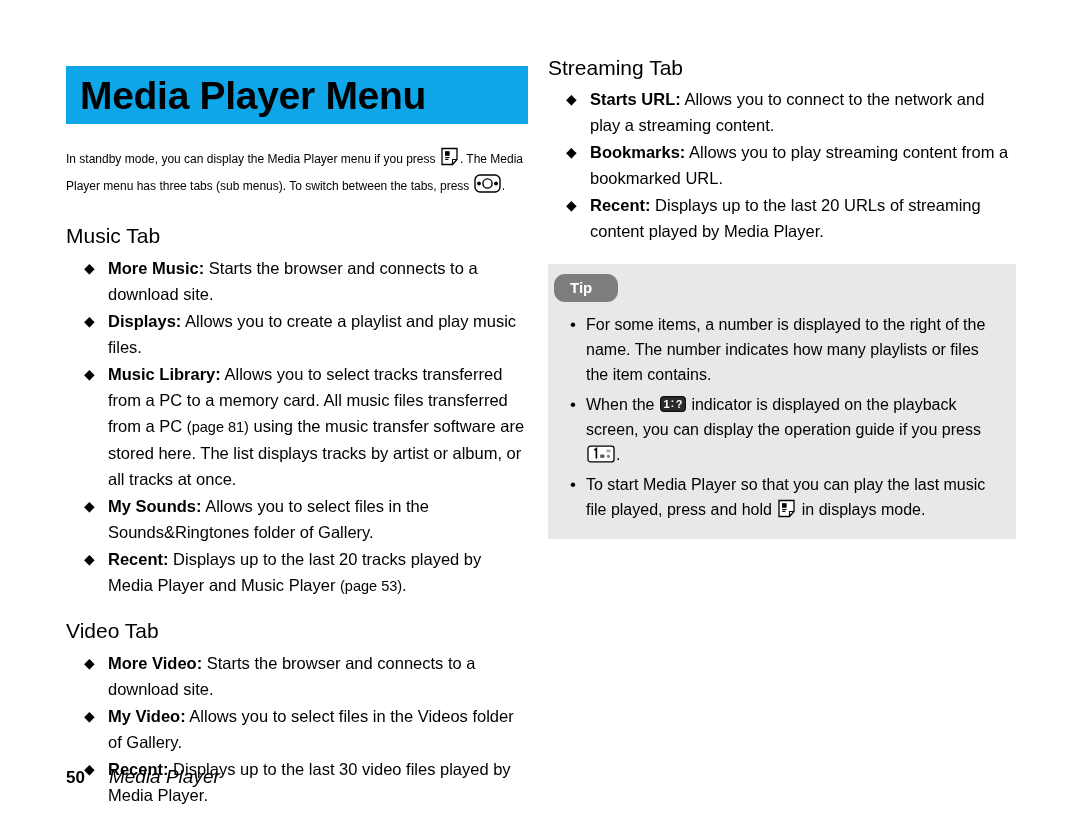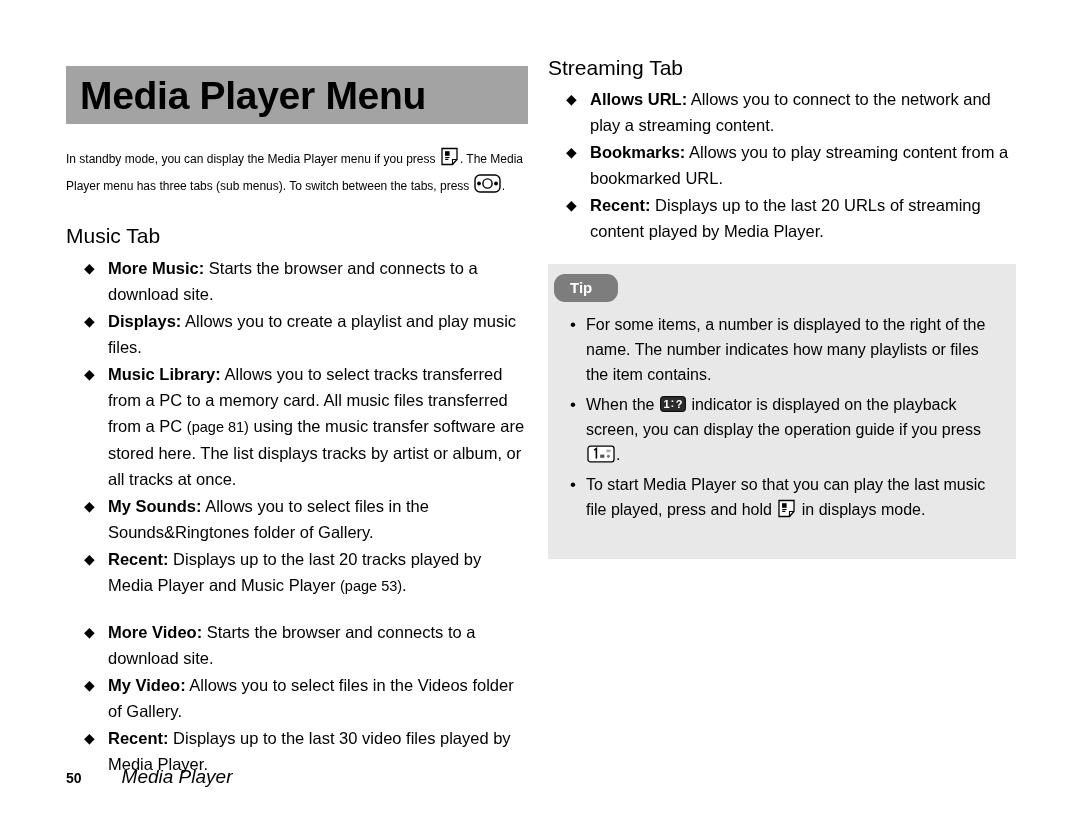--- a/index.html
+++ b/index.html
@@ -30,21 +30,21 @@
   }
   .col-right {
     position: absolute;
     left: 548px;
     top: 56px;
     width: 468px;
   }
 
   
   .title-banner {
-    background: #a3a3a3;
+    background: #0ea5e9;
     height: 58px;
     display: flex;
     align-items: center;
     padding-left: 14px;
     box-sizing: border-box;
     margin-bottom: 22px;
   }
   .title-banner h1 {
     margin: 0;
     font-size: 39px;
@@ -129,21 +129,21 @@
   .ico-indicator {
     width: 26px;
     height: 16px;
     vertical-align: -2px;
   }
   .ico-indicator svg { display: block; }
 
   
   .tip-box {
     background: #e8e8e8;
-    padding: 6px 0 32px 0;
+    padding: 6px 0 12px 0;
     margin-top: 4px;
     position: relative;
   }
   .tip-pill {
     display: inline-block;
     background: #7d7d7d;
     color: #ffffff;
     font-weight: bold;
     font-size: 15px;
     line-height: 1;
@@ -173,23 +173,23 @@
 
   
   .footer {
     position: absolute;
     left: 66px;
     top: 766px;
     display: flex;
     align-items: baseline;
   }
   .footer .pg {
-    font-size: 14px;
-    font-weight: bold;
-    margin-right: 40px;
+    font-size: 17px;
+    font-weight: bold;
+    margin-right: 24px;
   }
   .footer .chap {
     font-size: 19px;
     font-style: italic;
   }
 </style>
 </head>
 <body>
 
 <div class="page">
@@ -214,33 +214,34 @@
 
     <h2 class="section-head">Music Tab</h2>
     <ul class="bullets">
       <li><span class="diamond">◆</span><span class="term">More Music:</span><span> Starts the browser and connects to a download site.</span></li>
       <li><span class="diamond">◆</span><span class="term">Displays:</span><span> Allows you to create a playlist and play music files.</span></li>
       <li><span class="diamond">◆</span><span class="term">Music Library:</span><span> Allows you to select tracks transferred from a PC to a memory card. All music files transferred from a PC </span><span class="small-ref">(page 81)</span><span> using the music transfer software are stored here. The list displays tracks by artist or album, or all tracks at once.</span></li>
       <li><span class="diamond">◆</span><span class="term">My Sounds:</span><span> Allows you to select files in the Sounds&amp;Ringtones folder of Gallery.</span></li>
       <li><span class="diamond">◆</span><span class="term">Recent:</span><span> Displays up to the last 20 tracks played by Media Player and Music Player </span><span class="small-ref">(page 53)</span><span>.</span></li>
     </ul>
 
+    <h2 class="section-head">Video Tab</h2>
     <ul class="bullets">
       <li><span class="diamond">◆</span><span class="term">More Video:</span><span> Starts the browser and connects to a download site.</span></li>
       <li><span class="diamond">◆</span><span class="term">My Video:</span><span> Allows you to select files in the Videos folder of Gallery.</span></li>
       <li><span class="diamond">◆</span><span class="term">Recent:</span><span> Displays up to the last 30 video files played by Media Player.</span></li>
     </ul>
 
   </div>
 
   <div class="col-right">
 
     <h2 class="section-head">Streaming Tab</h2>
     <ul class="bullets">
-      <li><span class="diamond">◆</span><span class="term">Allows URL:</span><span> Allows you to connect to the network and play a streaming content.</span></li>
+      <li><span class="diamond">◆</span><span class="term">Starts URL:</span><span> Allows you to connect to the network and play a streaming content.</span></li>
       <li><span class="diamond">◆</span><span class="term">Bookmarks:</span><span> Allows you to play streaming content from a bookmarked URL.</span></li>
       <li><span class="diamond">◆</span><span class="term">Recent:</span><span> Displays up to the last 20 URLs of streaming content played by Media Player.</span></li>
     </ul>
 
     <div class="tip-box">
       <div class="tip-pill">Tip</div>
       <ul class="tip-list">
         <li><span class="dot">•</span><span>For some items, a number is displayed to the right of the name. The number indicates how many playlists or files the item contains.</span></li>
         <li><span class="dot">•</span><span>When the </span><span class="icon-inline ico-indicator"><svg width="26" height="16" viewBox="0 0 26 16">
                 <rect x="0.6" y="0.6" width="24.8" height="14.8" rx="2.6" ry="2.6" fill="#2b2b2b" stroke="#000000" stroke-width="1"></rect>

